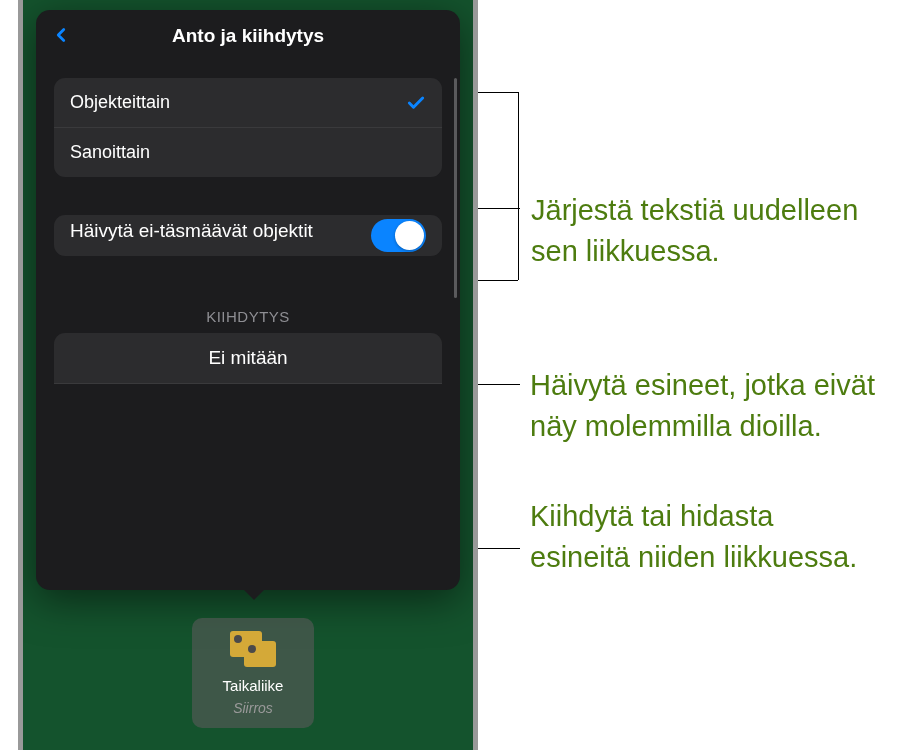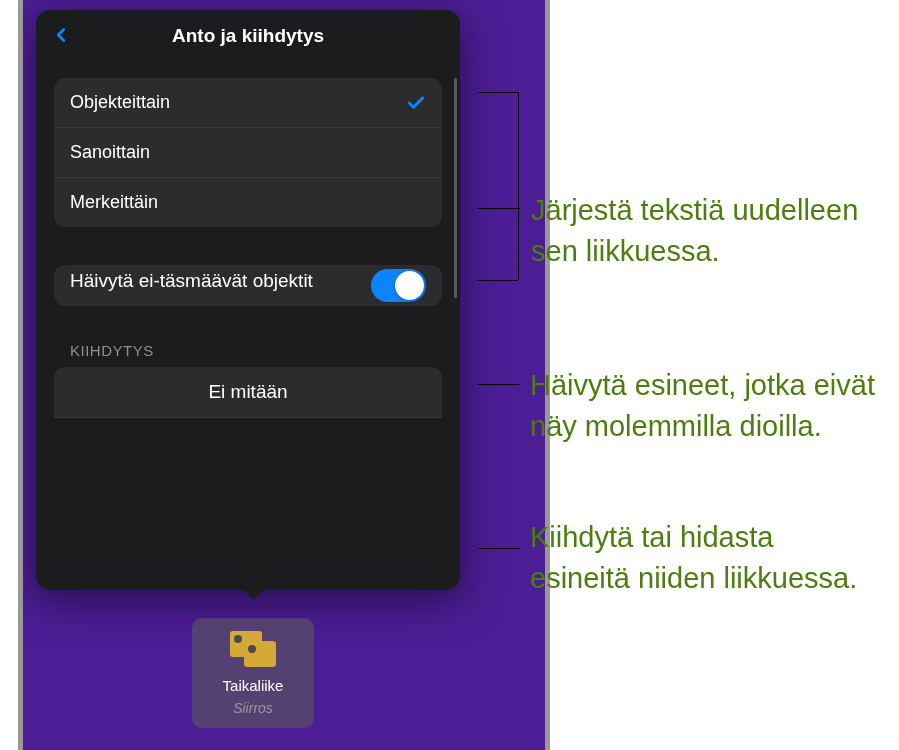--- a/index.html
+++ b/index.html
@@ -12,23 +12,23 @@
       background: #fff;
       width: 899px;
       height: 750px;
       position: relative;
       overflow: hidden;
     }
     .device-frame {
       position: absolute;
       left: 18px;
       top: 0;
-      width: 532px;
+      width: 460px;
       height: 750px;
-      background: #4c1d95;
+      background: #14532d;
       border-left: 5px solid #999;
       border-right: 5px solid #999;
       overflow: hidden;
     }
     .popover {
       position: absolute;
       top: 10px;
       left: 13px;
       width: 424px;
       height: 580px;
@@ -128,26 +128,27 @@
       position: absolute;
       right: 2px;
       top: 2px;
       width: 29px;
       height: 29px;
       background: #fff;
       border-radius: 50%;
       box-shadow: 0 1px 3px rgba(0,0,0,0.3);
     }
     .section-header {
-      margin-top: 36px;
+      margin-top: 52px;
       padding: 0 16px 8px;
       color: #8e8e93;
       font-size: 15px;
       text-transform: uppercase;
       letter-spacing: 0.5px;
+      text-align: center;
     }
     .accel-group {
       background: #2c2c2e;
       border-radius: 11px 11px 0 0;
       overflow: hidden;
       text-align: center;
     }
     .accel-row {
       padding: 14px 16px;
       color: #fff;
@@ -229,21 +230,21 @@
       top: 190px;
       width: 340px;
     }
     .callout-2 {
       left: 530px;
       top: 365px;
       width: 350px;
     }
     .callout-3 {
       left: 530px;
-      top: 517px;
+      top: 496px;
       width: 350px;
     }
     .callout-line {
       position: absolute;
       background: #000;
     }
     .line-h1 { left: 478px; top: 208px; width: 42px; height: 1px; }
     .line-v1 { left: 518px; top: 92px; width: 1px; height: 188px; }
     .line-t1 { left: 478px; top: 92px; width: 40px; height: 1px; }
     .line-b1 { left: 478px; top: 280px; width: 40px; height: 1px; }
@@ -274,23 +275,20 @@
           <span>Objekteittain</span>
           <span class="checkmark">
             <svg viewBox="0 0 24 24" fill="none" stroke="currentColor" stroke-width="3.5" stroke-linecap="round" stroke-linejoin="round">
               <polyline points="20 6 9 17 4 12"></polyline>
             </svg>
           </span>
         </div>
         <div class="option-row">
           <span>Sanoittain</span>
         </div>
-        <div class="option-row">
-          <span>Merkeittäin</span>
-        </div>
       </div>
 
       <div class="toggle-group">
         <div class="toggle-row">
           <div class="toggle-label">Häivytä ei-täsmäävät objektit</div>
           <div class="toggle-switch">
             <div class="toggle-knob"></div>
           </div>
         </div>
       </div>

